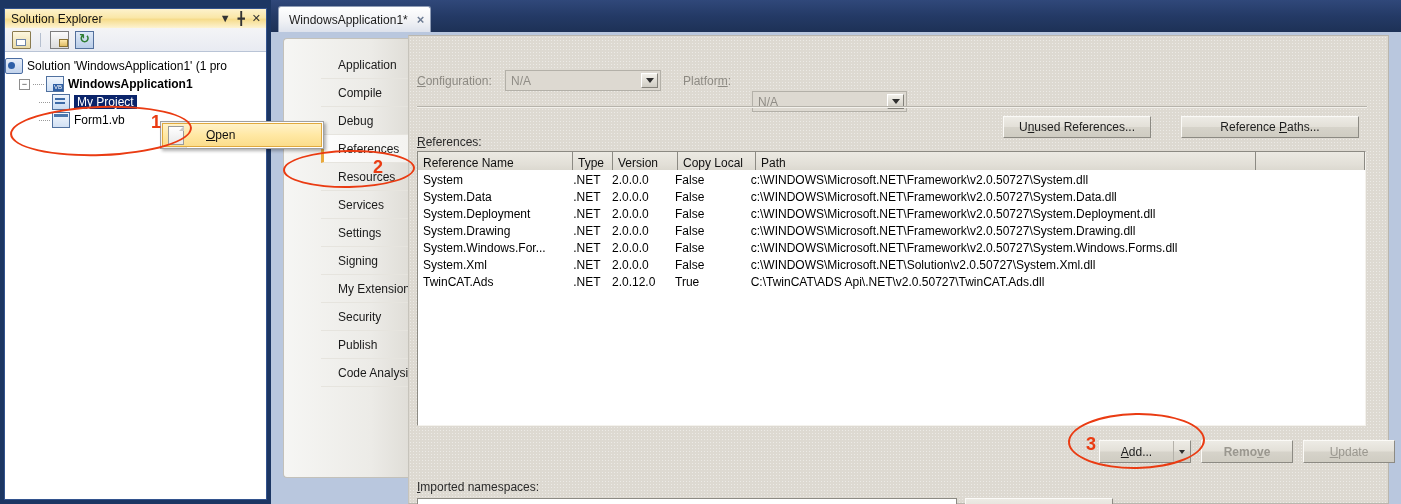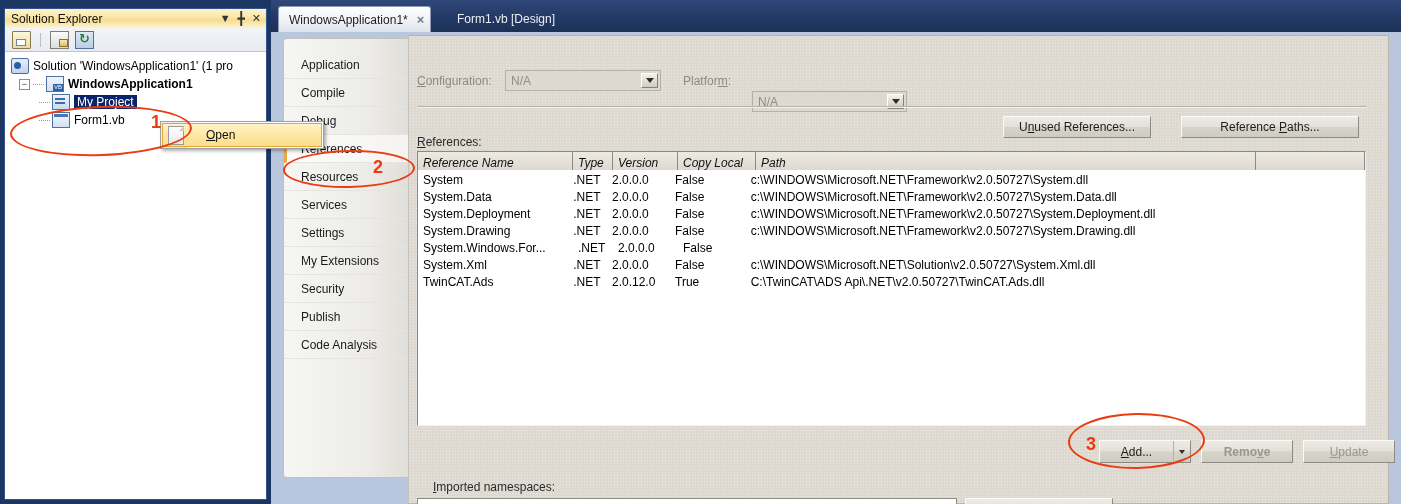--- a/index.html
+++ b/index.html
@@ -34,21 +34,21 @@
   .tbicon{width:17px;height:16px;position:relative;display:inline-block;}
   .tbsep{width:1px;height:14px;background:#b5bfcf;margin:0 3px;}
   .ic-props{background:linear-gradient(to bottom,#fdf7df,#e9dba8);border:1px solid #8a7b4f;border-radius:1px;}
   .ic-props:after{content:"";position:absolute;left:3px;bottom:2px;width:10px;height:7px;background:#fff;border:1px solid #6f85a8;box-sizing:border-box;}
   .ic-showall{background:linear-gradient(to bottom,#fbfbfb,#dcdcdc);border:1px solid #7d7d7d;}
   .ic-showall:after{content:"";position:absolute;right:0px;bottom:1px;width:9px;height:8px;background:linear-gradient(to bottom,#ffe9ad,#e0bd64);border:1px solid #8a7233;box-sizing:border-box;}
   .ic-refresh{background:linear-gradient(to bottom,#dfe9f7,#b9cde8);border:1px solid #53709c;}
   .ic-refresh:after{content:"\21BB";position:absolute;left:3px;top:-1px;font-size:13px;color:#2e7d32;font-weight:bold;}
   .se-tree{position:absolute;left:0;top:43px;right:0;bottom:0;background:#fff;padding-top:5px;font-size:12px;color:#000;}
   .trow{height:18px;display:flex;align-items:center;white-space:nowrap;position:relative;}
-  .t-indent1{padding-left:6px;}
+  .t-indent1{}
   .t-indent2{padding-left:14px;}
   .t-indent3{padding-left:34px;}
   .expander{width:11px;height:11px;border:1px solid #8d8d8d;background:#fff;font-size:9px;line-height:9px;text-align:center;color:#333;margin-right:3px;display:inline-block;box-sizing:border-box;}
   .tl-dash{display:inline-block;width:11px;border-top:1px dotted #9a9a9a;margin-right:2px;}
   .ticon{width:16px;height:14px;margin-right:4px;display:inline-block;position:relative;flex:0 0 auto;}
   .ic-sln{background:linear-gradient(to bottom,#e7eef9,#c2d3ec);border:1px solid #4b6da2;border-radius:2px;}
   .ic-sln:after{content:"";position:absolute;left:2px;top:3px;width:7px;height:7px;border-radius:50%;background:#2d5fa8;}
   .ic-proj{background:linear-gradient(to bottom,#f1f6fd,#cfe0f5);border:1px solid #50719f;}
   .ic-proj:after{content:"VB";position:absolute;right:0;bottom:0;font-size:6px;color:#fff;background:#2f5fa4;padding:0 1px;line-height:7px;}
   .ic-myproj{background:linear-gradient(to bottom,#eef4fc,#c9dcf2);border:1px solid #50719f;}
@@ -92,21 +92,21 @@
 
   
   .pp{position:absolute;left:12px;top:3px;right:0px;bottom:0px;}
   .pp-left{
     position:absolute;left:0;top:3px;width:125px;bottom:26px;
     background:linear-gradient(to right,#f6f6f4 0%,#ecebe7 70%,#e0ded8 100%);
     border:1px solid #c3c1ba;border-right:none;border-radius:4px 0 0 4px;box-sizing:border-box;
     padding-top:12px;
   }
   .pp-item{height:28px;display:flex;align-items:center;padding-left:17px;font-size:12px;color:#1a1a1a;
-           border-bottom:1px solid #e6e4de;box-sizing:border-box;white-space:nowrap;}
+           border-bottom:1px solid #e6e4de;box-sizing:border-box;white-space:nowrap;margin-left:37px;}
   .pp-item.sel-tab{background:linear-gradient(to right,#fdfdfd,#f4f3f0);border-left:3px solid #e9a93c;padding-left:14px;}
   .pp-right{
     position:absolute;left:125px;top:0;right:12px;bottom:0;
     background:#ddd9d1;border:1px solid #b9b6ae;border-left:1px solid #c6c3bb;box-sizing:border-box;
   }
   .pp-right:before{content:"";position:absolute;left:0;top:0;right:0;bottom:0;
     background-image:radial-gradient(rgba(255,255,255,.45) 0.5px, transparent 0.6px);
     background-size:3px 3px;pointer-events:none;}
 
   .lbl{font-size:12px;color:#2a2a2a;}
@@ -135,21 +135,21 @@
   }
   .btn.disabled{color:#9a978f;}
   .btn-split{display:flex;align-items:center;}
   .btn-split .main{flex:1;display:flex;align-items:center;justify-content:center;}
   .btn-split .divider{width:1px;align-self:stretch;background:#b5b2aa;}
   .btn-split .drop{width:16px;display:flex;align-items:center;justify-content:center;}
   .btn-split .drop i{border-left:3px solid transparent;border-right:3px solid transparent;border-top:4px solid #2f2f2f;display:block;}
 
   
   .grid{position:absolute;background:#fff;border:1px solid #8c8a83;border-right-color:#f4f2ed;border-bottom-color:#f4f2ed;box-sizing:border-box;}
-  .grid-head{display:flex;height:22px;background:linear-gradient(to bottom,#e9e7e0,#d6d3ca);border-bottom:1px solid #8c8a83;box-sizing:border-box;font-style:italic;}
+  .grid-head{display:flex;height:22px;background:linear-gradient(to bottom,#e9e7e0,#d6d3ca);border-bottom:1px solid #8c8a83;box-sizing:border-box;}
   .gh{
     font-size:12px;color:#111;display:flex;align-items:center;padding-left:5px;
     border-right:1px solid #8c8a83;box-sizing:border-box;
     background:linear-gradient(to bottom,#eceae3 0%,#e2dfd7 60%,#d8d5cc 100%);
     white-space:nowrap;overflow:hidden;
   }
   .grid-body{position:absolute;left:0;right:0;top:18px;bottom:0;background:#fff;padding-top:1px;}
   .grow{display:flex;height:17px;align-items:center;font-size:12px;color:#000;white-space:nowrap;}
   .gc{padding-left:5px;box-sizing:border-box;overflow:hidden;}
 
@@ -206,23 +206,20 @@
   </div>
 </div>
 
 <div class="abs" id="editor-area">
 
   <div class="tabstrip">
     <div class="tab tab-active">
       <span>WindowsApplication1*</span>
       <span class="tab-close">×</span>
     </div>
-    <div class="tab tab-inactive">
-      <span>Form1.vb [Design]</span>
-    </div>
   </div>
 
   <div class="editor-body">
     <div class="pp">
 
       <div class="pp-left">
         <div class="pp-item">
             <span>Application</span>
           </div>
         <div class="pp-item">
@@ -235,20 +232,23 @@
             <span>References</span>
           </div>
         <div class="pp-item">
             <span>Resources</span>
           </div>
         <div class="pp-item">
             <span>Services</span>
           </div>
         <div class="pp-item">
             <span>Settings</span>
+          </div>
+        <div class="pp-item">
+            <span>Signing</span>
           </div>
         <div class="pp-item">
             <span>My Extensions</span>
           </div>
         <div class="pp-item">
             <span>Security</span>
           </div>
         <div class="pp-item">
             <span>Publish</span>
           </div>
@@ -325,20 +325,21 @@
               <div class="gc" style="width:65px;">2.0.0.0</div>
               <div class="gc" style="width:78px;">False</div>
               <div class="gc" style="width:640px;">c:\WINDOWS\Microsoft.NET\Framework\v2.0.50727\System.Drawing.dll</div>
             </div>
 
             <div class="grow">
               <div class="gc" style="width:155px;">System.Windows.For...</div>
               <div class="gc" style="width:40px;">.NET</div>
               <div class="gc" style="width:65px;">2.0.0.0</div>
               <div class="gc" style="width:78px;">False</div>
+              <div class="gc" style="width:640px;">c:\WINDOWS\Microsoft.NET\Framework\v2.0.50727\System.Windows.Forms.dll</div>
             </div>
 
             <div class="grow">
               <div class="gc" style="width:155px;">System.Xml</div>
               <div class="gc" style="width:40px;">.NET</div>
               <div class="gc" style="width:65px;">2.0.0.0</div>
               <div class="gc" style="width:78px;">False</div>
               <div class="gc" style="width:640px;">c:\WINDOWS\Microsoft.NET\Solution\v2.0.50727\System.Xml.dll</div>
             </div>
 
@@ -360,21 +361,21 @@
               <i></i>
             </span>
         </div>
         <div class="abs btn disabled" style="left:792px;top:404px;width:92px;height:23px;font-weight:bold;">
           <span>Remo<span class="u">v</span>e</span>
         </div>
         <div class="abs btn disabled" style="left:894px;top:404px;width:92px;height:23px;">
           <span><span class="u">U</span>pdate</span>
         </div>
 
-        <div class="abs lbl" style="left:8px;top:444px;margin-left:16px;"><span class="u">I</span>mported namespaces:</div>
+        <div class="abs lbl" style="left:8px;top:444px;"><span class="u">I</span>mported namespaces:</div>
         <div class="abs" style="left:8px;top:462px;width:540px;height:22px;background:#fff;border:1px solid #8c8a83;box-sizing:border-box;"></div>
         <div class="abs btn" style="left:556px;top:462px;width:148px;height:22px;"></div>
 
       </div>
     </div>
   </div>
 </div>
 
 <div class="abs" id="context-menu">
   <div class="cm-gutter"></div>

